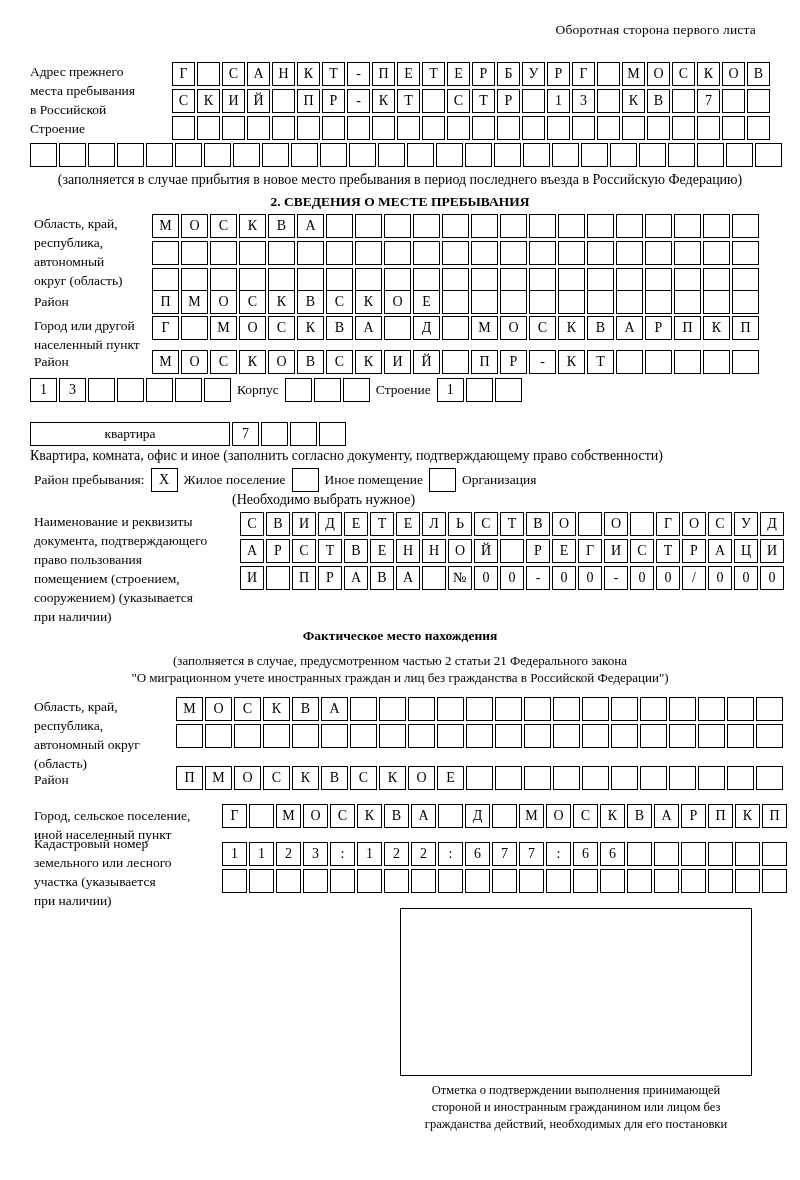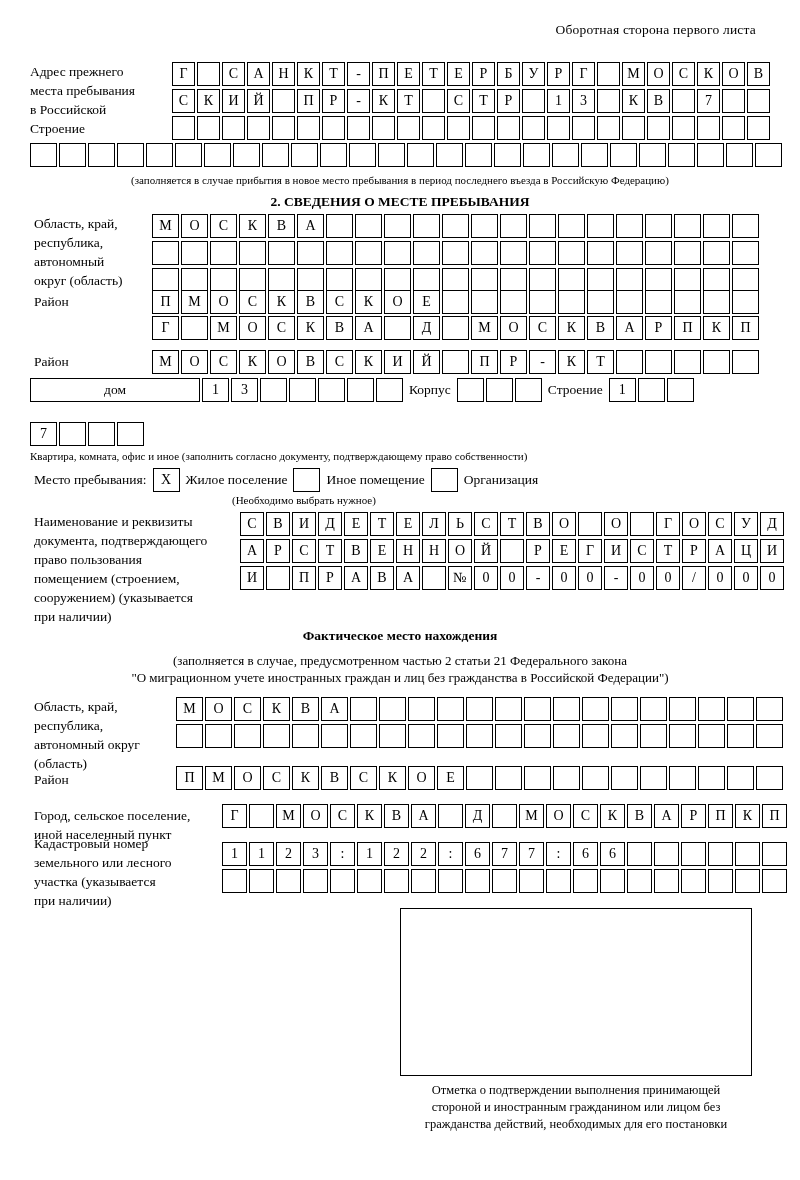--- a/index.html
+++ b/index.html
@@ -72,21 +72,21 @@
     background: #fff;
   }
   .inline-text {
     font-size: 13.5px;
     line-height: 24px;
     margin: 0 6px 0 4px;
     white-space: nowrap;
   }
   .note {
     position: absolute;
-    font-size: 11px;
+    font-size: 14px;
     line-height: 16px;
   }
   .big-box {
     position: absolute;
     border: 1px solid #000;
     box-sizing: border-box;
     background: #fff;
   }
   .foot {
     position: absolute;
@@ -310,20 +310,22 @@
       <span class="cell" style="width: 27px;"></span>
       <span class="cell" style="width: 27px;"></span>
       <span class="cell" style="width: 27px;"></span>
       <span class="cell" style="width: 27px;"></span>
       <span class="cell" style="width: 27px;"></span>
       <span class="cell" style="width: 27px;"></span>
       <span class="cell" style="width: 27px;"></span>
       <span class="cell" style="width: 27px;"></span>
     </div>
 
+  <div class="lbl" style="left:34px; top:316px;">Город или другой
+населенный пункт</div>
   <div class="row" id="s2-city-0" style="left:152px; top:316px;">
       <span class="cell" style="width: 27px;">Г</span>
       <span class="cell" style="width: 27px;"></span>
       <span class="cell" style="width: 27px;">М</span>
       <span class="cell" style="width: 27px;">О</span>
       <span class="cell" style="width: 27px;">С</span>
       <span class="cell" style="width: 27px;">К</span>
       <span class="cell" style="width: 27px;">В</span>
       <span class="cell" style="width: 27px;">А</span>
       <span class="cell" style="width: 27px;"></span>
@@ -360,21 +362,20 @@
       <span class="cell" style="width: 27px;">К</span>
       <span class="cell" style="width: 27px;">Т</span>
       <span class="cell" style="width: 27px;"></span>
       <span class="cell" style="width: 27px;"></span>
       <span class="cell" style="width: 27px;"></span>
       <span class="cell" style="width: 27px;"></span>
       <span class="cell" style="width: 27px;"></span>
     </div>
 
   <div class="row" style="left:30px; top:378px; align-items:center;">
-    <div class="wide-label-box" style="width:170px;">дом</div>
     <span id="dom-cells" style="display:flex;">
         <span class="cell" style="width: 27px;">1</span>
         <span class="cell" style="width: 27px;">3</span>
         <span class="cell" style="width: 27px;"></span>
         <span class="cell" style="width: 27px;"></span>
         <span class="cell" style="width: 27px;"></span>
         <span class="cell" style="width: 27px;"></span>
         <span class="cell" style="width: 27px;"></span>
       </span>
     <span class="inline-text">Корпус</span>
@@ -385,31 +386,32 @@
       </span>
     <span class="inline-text">Строение</span>
     <span id="stroenie-cells" style="display:flex;">
         <span class="cell" style="width: 27px;">1</span>
         <span class="cell" style="width: 27px;"></span>
         <span class="cell" style="width: 27px;"></span>
       </span>
   </div>
 
   <div class="row" style="left:30px; top:422px; align-items:center;">
+    <div class="wide-label-box" style="width:200px;">квартира</div>
     <span id="flat-cells" style="display:flex;">
         <span class="cell" style="width: 27px;">7</span>
         <span class="cell" style="width: 27px;"></span>
         <span class="cell" style="width: 27px;"></span>
         <span class="cell" style="width: 27px;"></span>
       </span>
   </div>
   <div class="note" style="left:30px; top:448px;">Квартира, комната, офис и иное (заполнить согласно документу, подтверждающему право собственности)</div>
 
   <div class="row" style="left:34px; top:468px; align-items:center;">
-    <span class="inline-text" style="margin-left:0;">Место пребывания:</span>
+    <span class="inline-text" style="margin-left:0;">Район пребывания:</span>
     <span class="cell">Х</span>
     <span class="inline-text">Жилое поселение</span>
     <span class="cell"></span>
     <span class="inline-text">Иное помещение</span>
     <span class="cell"></span>
     <span class="inline-text">Организация</span>
   </div>
   <div class="note" style="left:232px; top:492px;">(Необходимо выбрать нужное)</div>
 
   <div class="lbl" style="left:34px; top:512px;">Наименование и реквизиты

